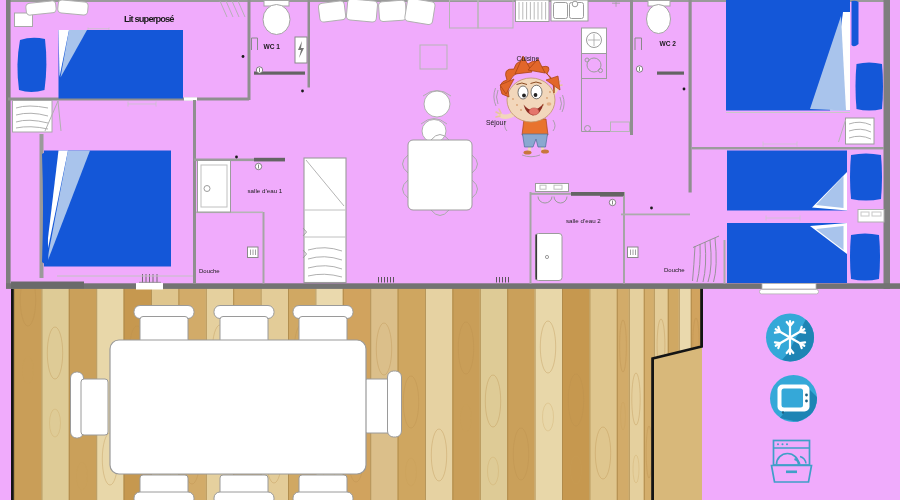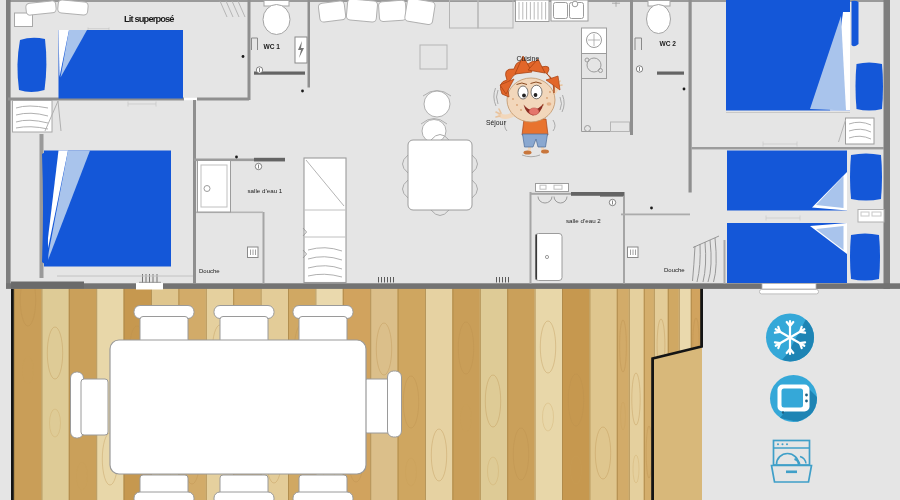--- a/index.html
+++ b/index.html
@@ -1,15 +1,15 @@
 <!DOCTYPE html>
 <html><head><meta charset="utf-8">
 <style>
 html,body{margin:0;padding:0;background:#fff;}
-#plan{position:relative;width:900px;height:500px;overflow:hidden;background:#e5e5e5;font-family:"Liberation Sans",sans-serif;}
+#plan{position:relative;width:900px;height:500px;overflow:hidden;background:#f0abfc;font-family:"Liberation Sans",sans-serif;}
 svg{position:absolute;top:0;left:0;}
 text{font-family:"Liberation Sans",sans-serif;fill:#1a1a1a;}
 </style></head><body>
 <div id="plan">
 <svg width="900" height="500" viewBox="0 0 900 500">
 <defs>
 <clipPath id="deckclip">
           <polygon points="11,287.5 701.6,287.5 701.6,346.5 652.6,358.5 652.6,500 11,500"></polygon>
         </clipPath>
 <clipPath id="ac1">

